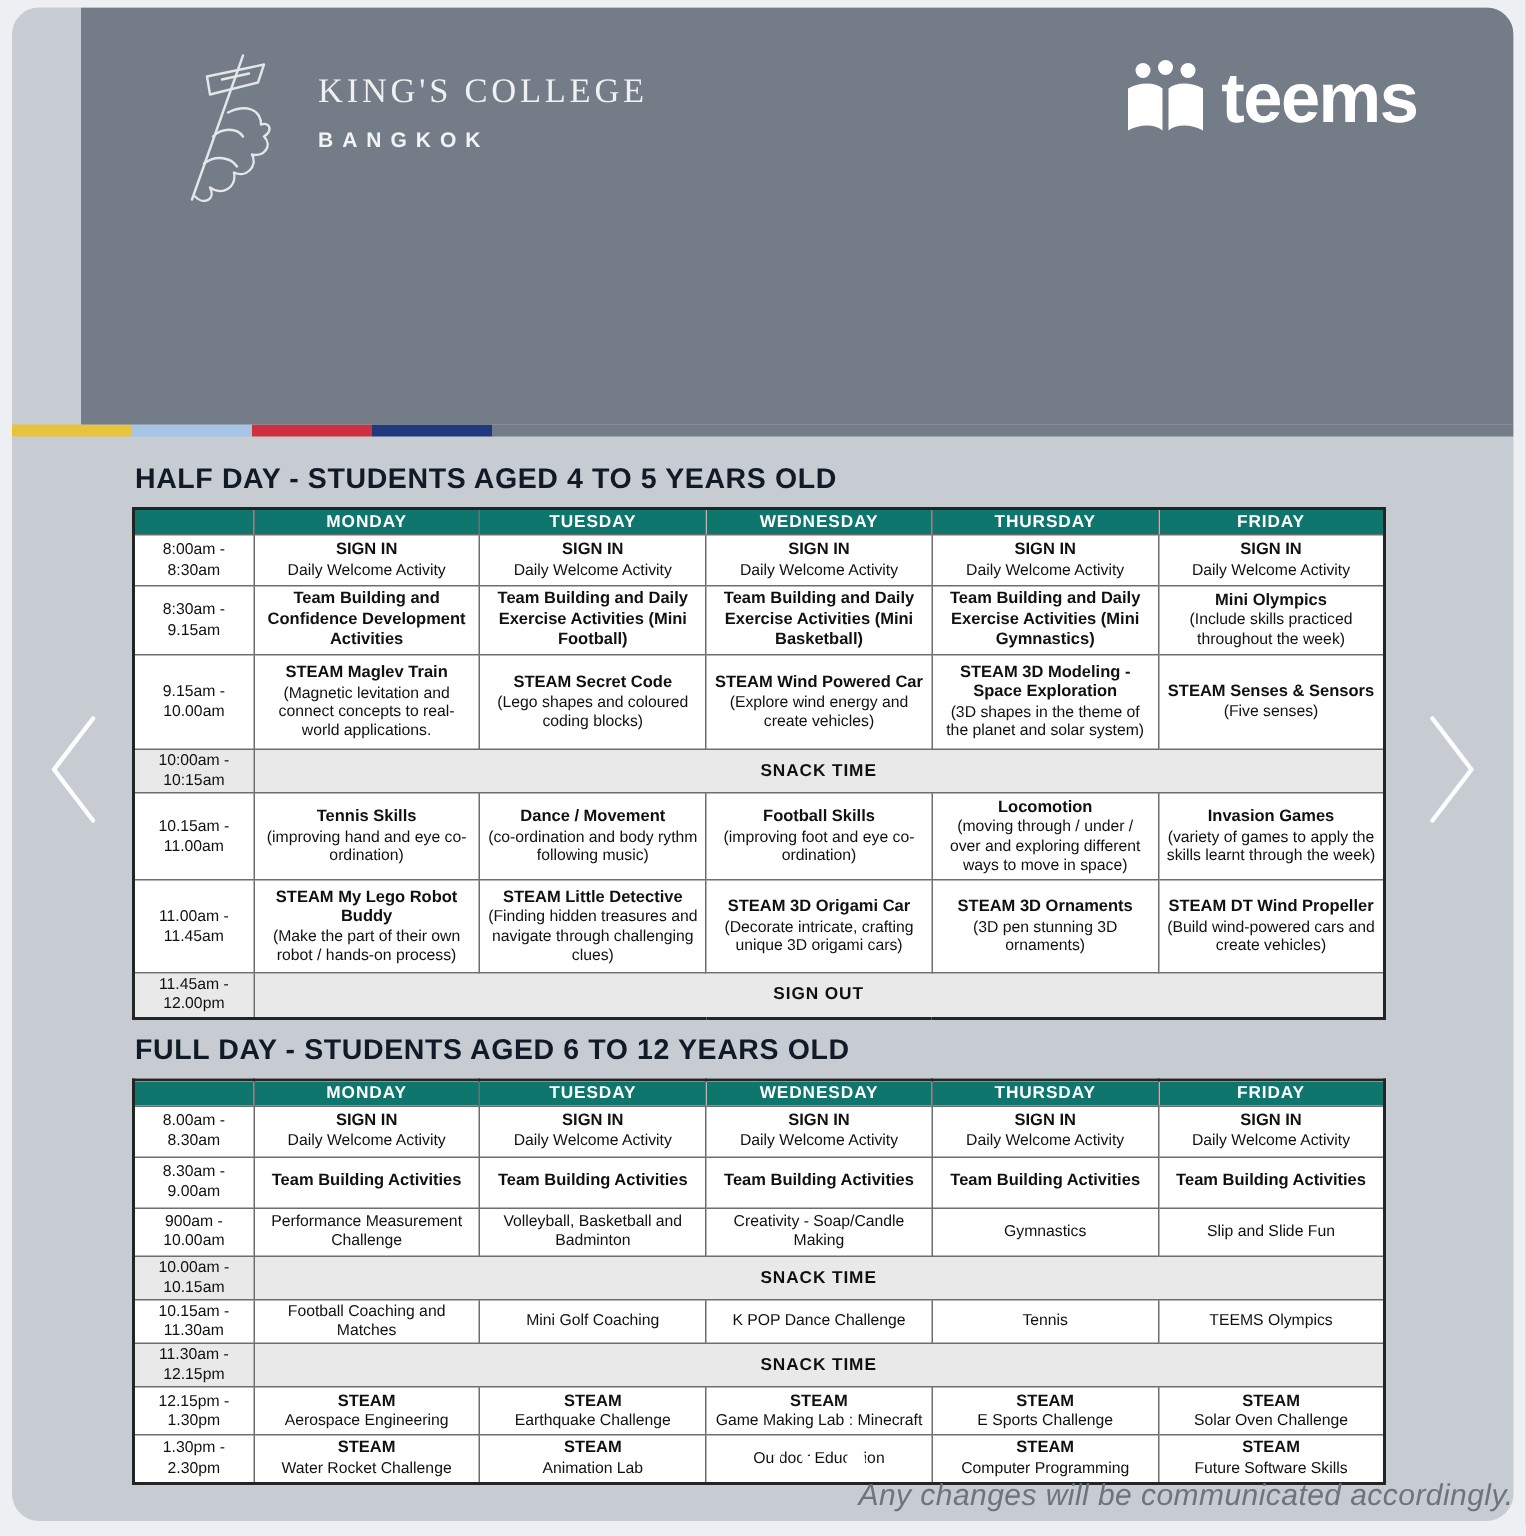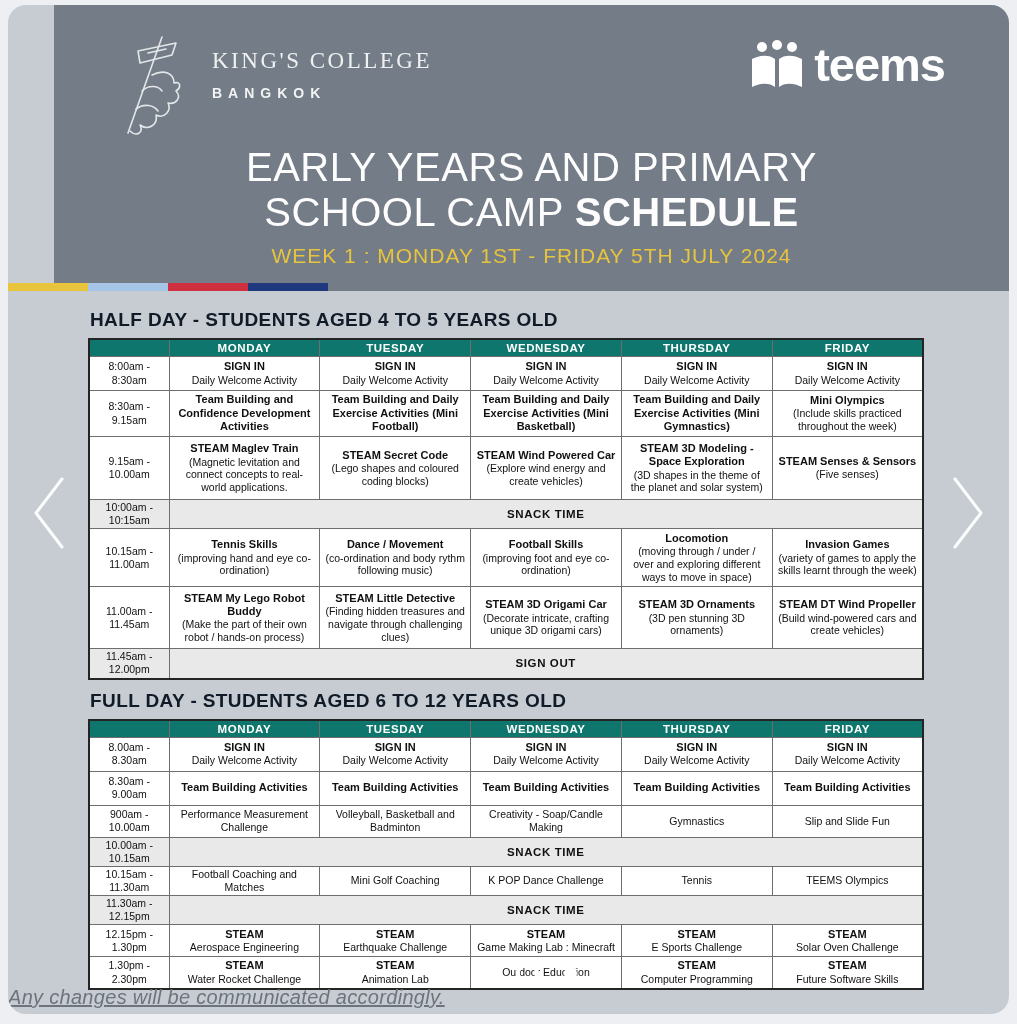--- a/index.html
+++ b/index.html
@@ -58,22 +58,22 @@
   td.span-label { font-weight:700; font-size:11.5px; letter-spacing:.6px; }
   
   .nav-btn { position:absolute; top:468px; width:44px; height:80px; background:transparent;
              border:none; cursor:pointer; padding:0; z-index:5; }
   .nav-prev { left:18px; } .nav-next { right:18px; }
   .dots { position:absolute; left:0; top:957px; width:100%; display:flex;
           justify-content:center; align-items:center; gap:25px; z-index:6; }
   .dot { width:13px; height:13px; border-radius:50%; background:#ffffff; cursor:pointer; }
   .dot.ring { width:15px; height:15px; background:transparent; border:4px solid #ffffff; }
   .footer-note {
-    position:absolute; top:981px; left:0; width:100%; text-align:left;
-    font-style:italic; color:#6d747d; font-size:20px; letter-spacing:.3px;text-decoration:underline;
+    position:absolute; top:981px; left:0; width:100%; text-align:right;
+    font-style:italic; color:#6d747d; font-size:20px; letter-spacing:.3px;
   }
 </style>
 </head>
 <body>
 
 <div class="card">
 
   <div class="header" style="background: rgb(115, 124, 135);">
 
     <div class="crest-row">
@@ -100,25 +100,20 @@
           <circle cx="14" cy="8" r="5"></circle>
           <circle cx="29" cy="6" r="5"></circle>
           <circle cx="44" cy="8" r="5"></circle>
           <path d="M4 20 C12 15.5 22 15.5 27 20 L27 48 C22 43.5 12 43.5 4 48 Z"></path>
           <path d="M54 20 C46 15.5 36 15.5 31 20 L31 48 C36 43.5 46 43.5 54 48 Z"></path>
         </g>
       </svg>
       <span class="teems-text">teems</span>
     </div>
 
-    <div class="titles">
-      <div class="title-line">EARLY YEARS AND PRIMARY</div>
-      <div class="title-line"><span>SCHOOL CAMP </span><span class="title-bold">SCHEDULE</span></div>
-      <div class="subtitle" id="subtitle" style="color: rgb(231, 196, 61);">WEEK 1 : MONDAY 1ST - FRIDAY 5TH JULY 2024</div>
-    </div>
   </div>
 
   <div class="stripe" id="stripe">
       <div class="seg" style="background: rgb(232, 196, 60);"></div>
       <div class="seg" style="background: rgb(166, 196, 230);"></div>
       <div class="seg" style="background: rgb(207, 48, 64);"></div>
       <div class="seg" style="background: rgb(32, 56, 125);"></div>
       <div class="rest" style="background: rgb(115, 124, 135);"></div>
     </div>
 

